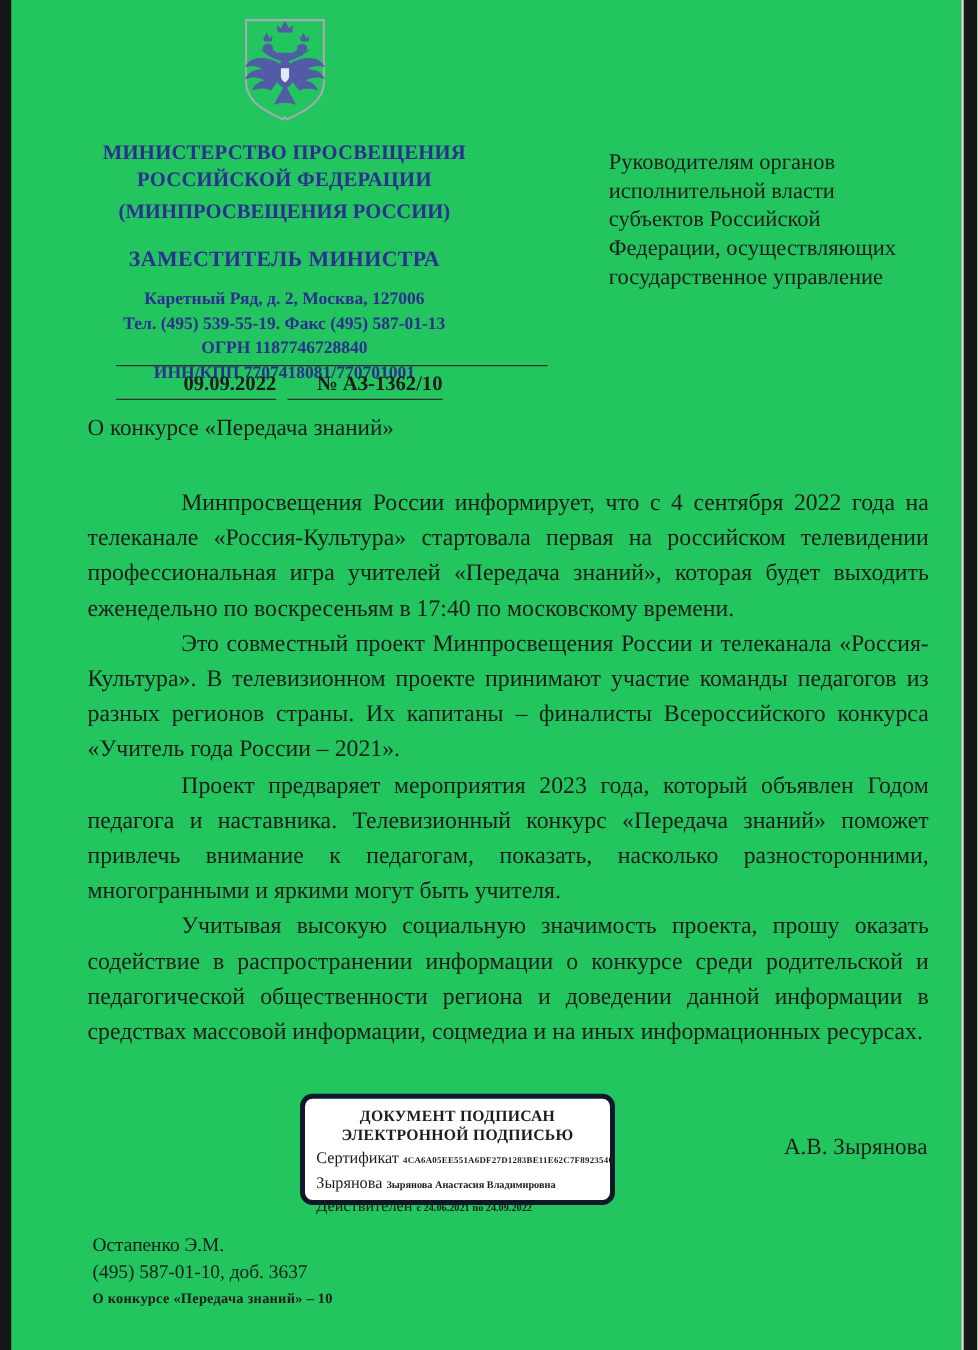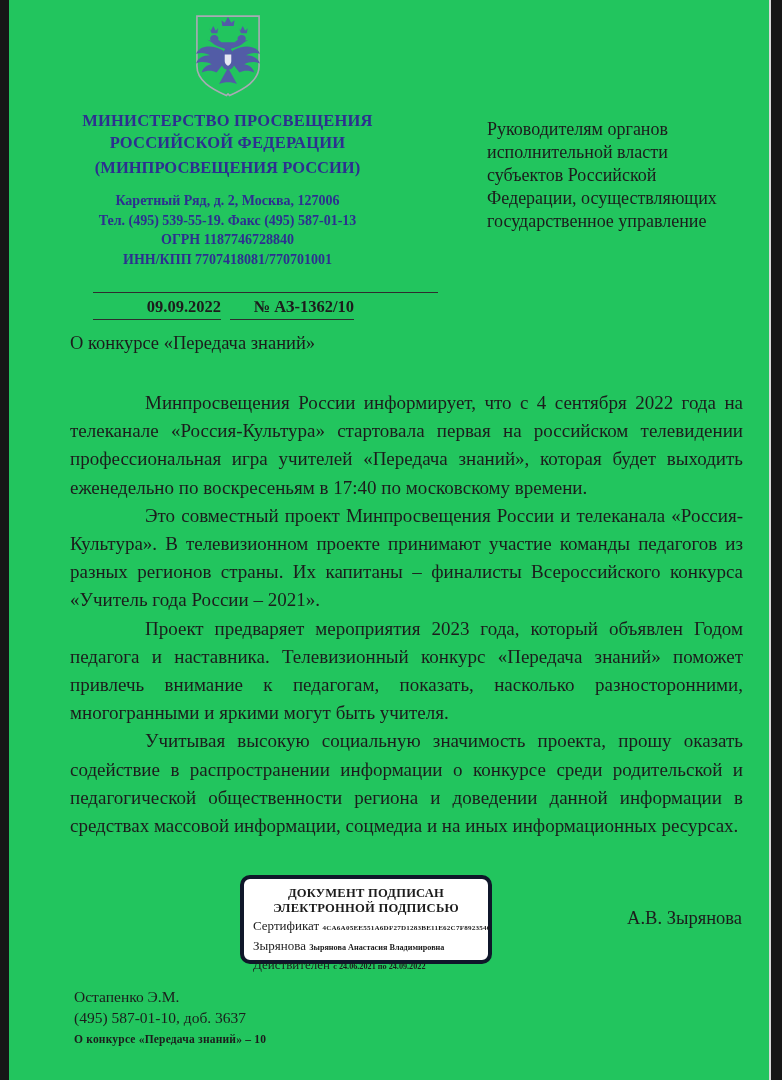--- a/index.html
+++ b/index.html
@@ -69,20 +69,21 @@
         <path d="M44 47 C30 39 15 41 11 51 C17 49 24 50 28 53 C19 53 13 57 11 63 C17 60 25 61 30 64 C24 65 19 69 18 74 C24 71 31 71 36 74 L46 61 Z"></path>
         <path d="M56 47 C70 39 85 41 89 51 C83 49 76 50 72 53 C81 53 87 57 89 63 C83 60 75 61 70 64 C76 65 81 69 82 74 C76 71 69 71 64 74 L54 61 Z"></path>
         <ellipse cx="50" cy="58" rx="9" ry="13"></ellipse>
         <path d="M50 68 L39 88 C46 85 54 85 61 88 Z"></path>
         <path d="M46 52 H54 V60 C54 64 50 66 50 66 C50 66 46 64 46 60 Z" fill="#ffffff" opacity="0.85"></path>
       </g>
     </svg>
     <div class="ministry-line">МИНИСТЕРСТВО ПРОСВЕЩЕНИЯ</div>
     <div class="ministry-line">РОССИЙСКОЙ ФЕДЕРАЦИИ</div>
     <div class="ministry-paren">(МИНПРОСВЕЩЕНИЯ РОССИИ)</div>
+    <div class="post-title">ЗАМЕСТИТЕЛЬ МИНИСТРА</div>
     <div class="contact">
       <div>Каретный Ряд, д. 2, Москва, 127006</div>
       <div>Тел. (495) 539-55-19. Факс (495) 587-01-13</div>
       <div>ОГРН 1187746728840</div>
       <div>ИНН/КПП 7707418081/770701001</div>
     </div>
   </div>
 
   <div style="position:absolute;left:487px;top:118px;width:262px;font-size:18px;line-height:23px;">
     <div>Руководителям органов</div>

